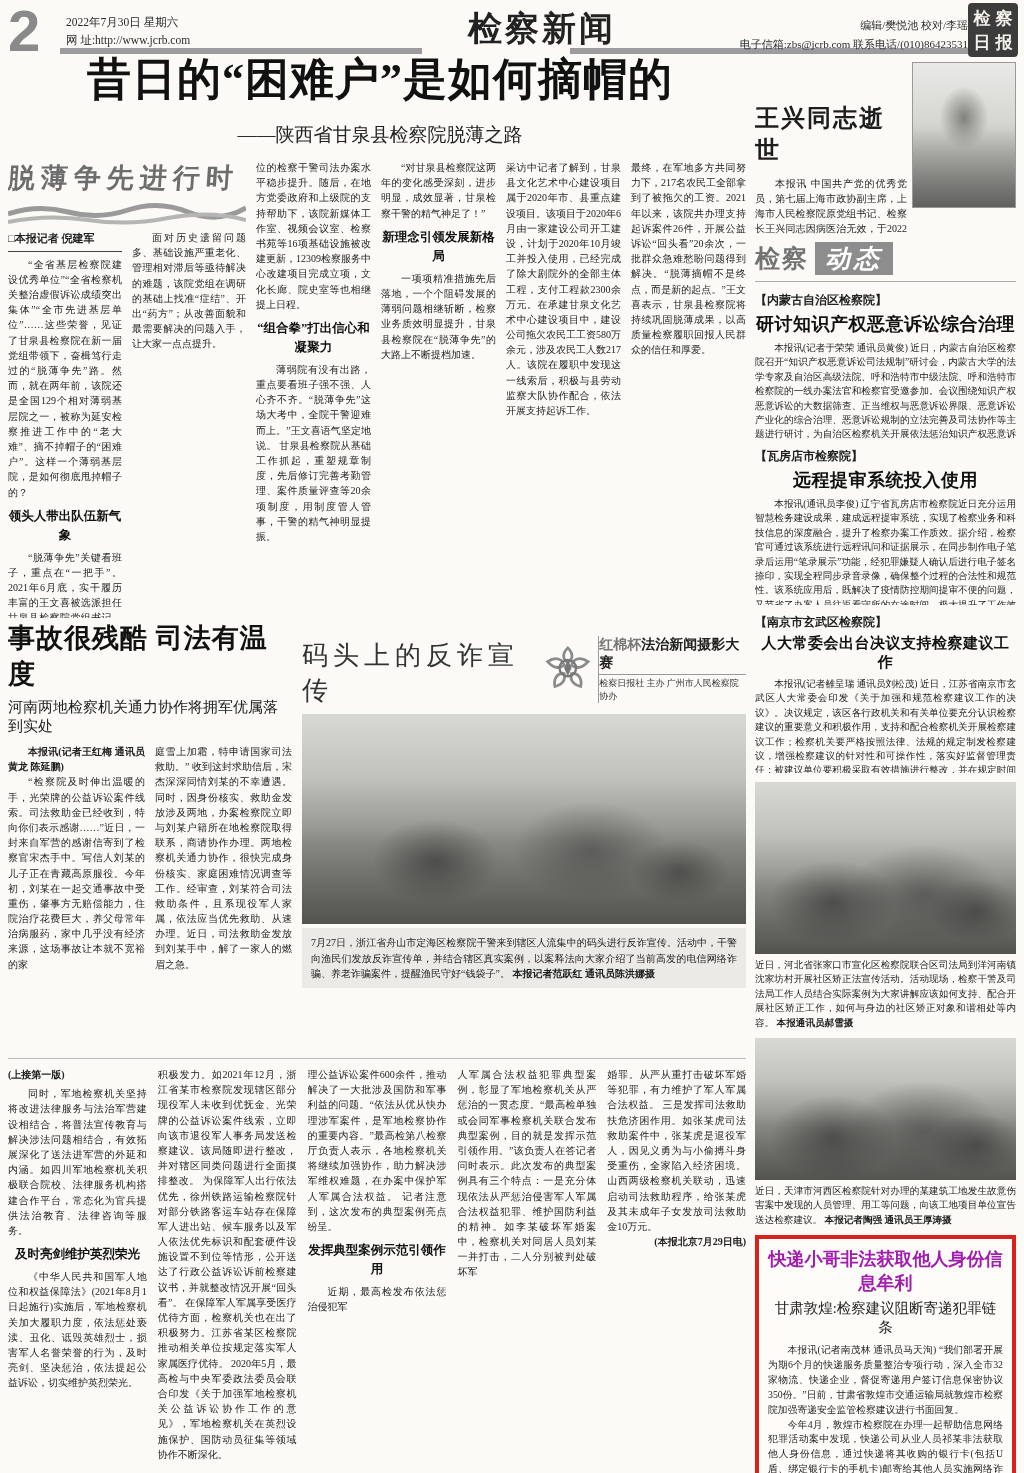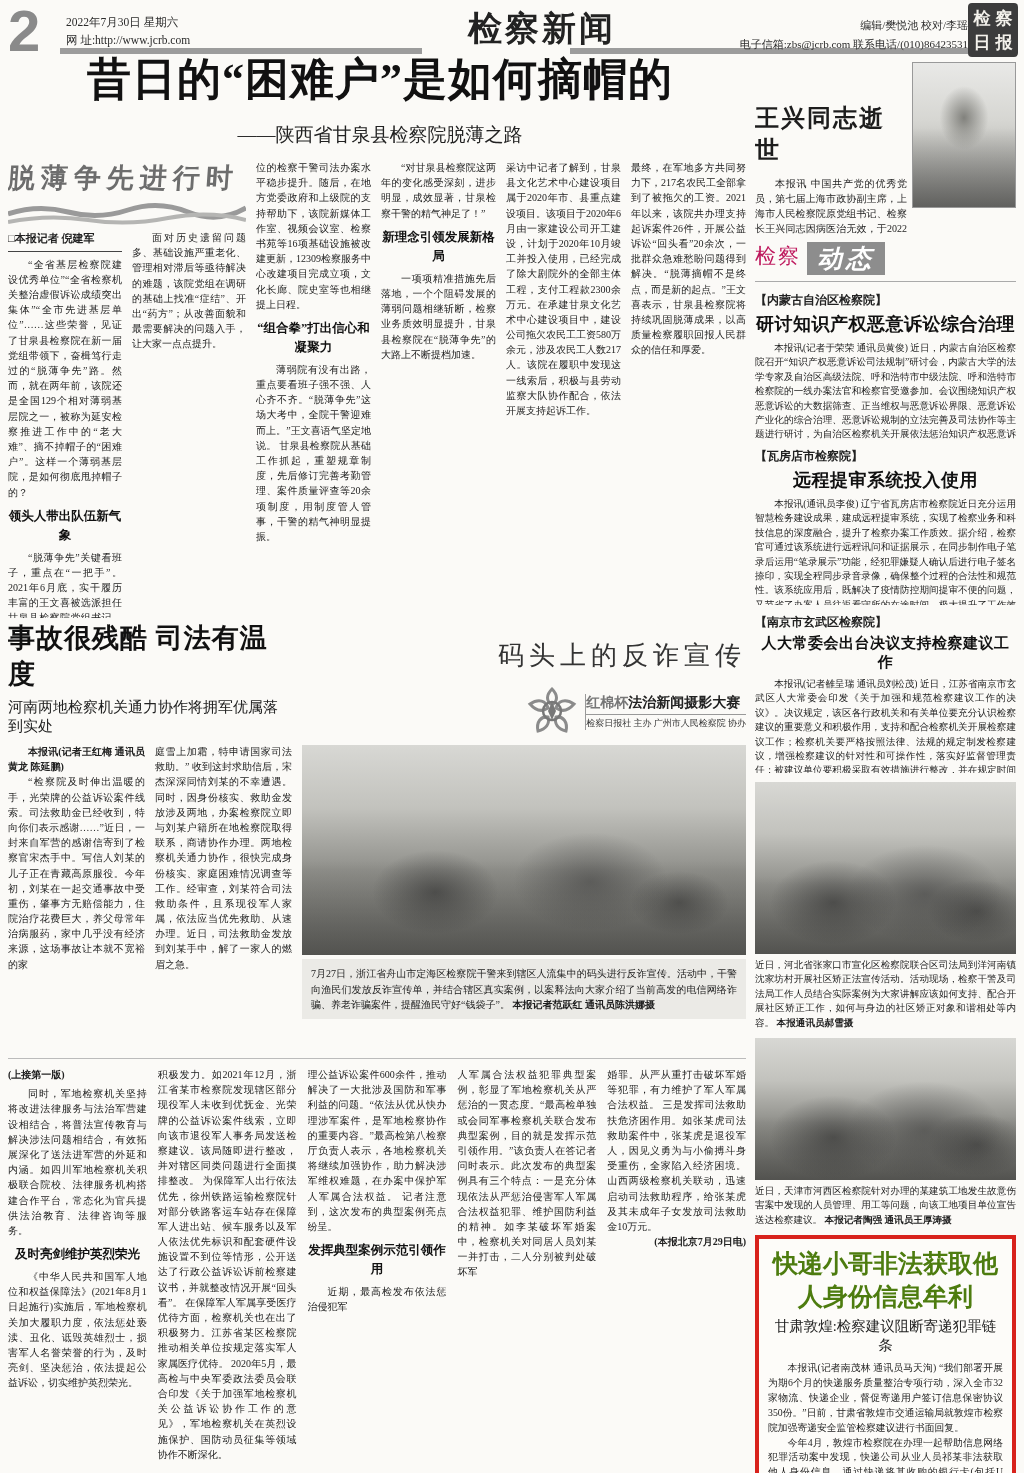--- a/index.html
+++ b/index.html
@@ -42,21 +42,21 @@
             margin-bottom:5px; text-indent:0 !important; }
   .subhead { font-weight:bold; font-size:12.5px; text-align:center; text-indent:0 !important;
              margin:7px 0 5px; color:#111; }
   
   .shigu { position:absolute; left:8px; top:620px; width:284px; height:430px; overflow:hidden; }
   .shigu h2 { font-size:27px; text-align:left; letter-spacing:1px; color:#111; }
   .shigu h3 { font-size:15px; font-weight:normal; margin:6px 0 8px; color:#222; }
   .shigu .cols { display:flex; gap:10px; height:340px; overflow:hidden; }
   
   .matou { position:absolute; left:302px; top:630px; width:444px; }
-  .matou-head { display:flex; align-items:flex-end; gap:12px;flex-direction:column; }
+  .matou-head { display:flex; align-items:center; gap:12px; }
   .matou-title { font-size:26px; letter-spacing:5px; color:#333; font-weight:500; padding-top:8px; }
   .contest { display:flex; align-items:center; gap:6px; margin-left:auto; }
   .contest-text { border-left:1px solid #999; padding-left:0; }
   .contest-name { font-size:14px; font-weight:bold; color:#222; border-bottom:1px solid #999; padding-bottom:2px; }
   .contest-name .lt { color:#777; }
   .contest-orgs { font-size:9px; color:#333; padding-top:2px; }
   .photo { background:linear-gradient(180deg,#d8d8d4 0%,#c2c2bd 30%,#8f8f8a 60%,#6f6f6a 100%);
            position:relative; overflow:hidden; }
   .photo::after { content:""; position:absolute; inset:0;
     background:radial-gradient(90px 60px at 30% 70%, rgba(40,40,40,.55), transparent 70%),
@@ -72,34 +72,34 @@
   .wangxing { position:relative; height:178px; overflow:hidden; }
   .wx-photo { position:absolute; right:0; top:2px; width:104px; height:146px; border:1px solid #999;
               background:linear-gradient(180deg,#e9e9e7 0%,#d6d6d2 40%,#9a9a95 100%); }
   .wx-photo::after { content:""; position:absolute; inset:0;
      background:radial-gradient(34px 44px at 50% 38%, rgba(120,120,115,.9), transparent 72%),
                 linear-gradient(0deg, rgba(50,50,50,.55), transparent 55%); }
   .wx-title { font-size:24px; font-weight:bold; margin:42px 0 10px; letter-spacing:2px; width:150px; }
   .wx-body { width:152px; font-size:10px; line-height:1.5; text-align:justify; }
   .wx-body p { text-indent:2em; }
   .dt-banner { display:flex; align-items:stretch; margin:4px 0 10px; border-bottom:1px solid #aaa; padding-bottom:6px; }
-  .dt-main { font-size:21px; font-weight:400; color:#be185d; letter-spacing:2px; }
+  .dt-main { font-size:25px; font-weight:700; color:#737373; letter-spacing:2px; }
   .dt-sub { font-size:25px; font-weight:bold; color:#fff; background:#8d8d8d; padding:0 10px;
             margin-left:6px; font-style:italic; letter-spacing:4px; }
   .dt-art { margin-bottom:9px; }
   .dt-bracket { font-size:12px; font-weight:bold; color:#222; }
   .dt-title { font-size:18px; font-weight:bold; text-align:center; margin:3px 0 5px; letter-spacing:0.5px; color:#111; }
   .dt-body { font-size:9.6px; line-height:1.5; text-align:justify; overflow:hidden; }
   .dt-body p { text-indent:2em; }
   .b1 { height:98px; } .b2 { height:108px; } .b3 { height:96px; }
   .rphoto1 { height:172px; } .rphoto2 { height:142px; }
   .cap { font-size:9.6px; line-height:1.5; text-align:justify; margin:4px 0 8px; }
   
   .redbox { border:4px solid #d8221c; padding:8px 9px; height:302px; overflow:hidden; background:#fdfcf9; }
-  .rb-title { font-size:25px; font-weight:bold; text-align:center; color:#4d7c0f; }
+  .rb-title { font-size:18px; font-weight:bold; text-align:center; color:#a21caf; }
   .rb-sub { font-size:14.5px; text-align:center; margin:4px 0 6px; color:#222; }
   .rb-body { font-size:9.8px; line-height:1.52; text-align:justify; }
   .rb-body p { text-indent:2em; }
   
   .cont { position:absolute; left:8px; top:1058px; width:738px; height:410px;
           display:flex; gap:11px; overflow:hidden; border-top:1px solid #bbb; padding-top:8px; }
   .cont .ncol { font-size:10px; }
   .cont-tag { font-weight:bold; text-indent:0 !important; margin-bottom:4px;font-family:Liberation Serif, serif; }
   .ending { font-weight:bold; text-align:right; text-indent:0 !important; }
   .lead-i { font-weight:bold; }

